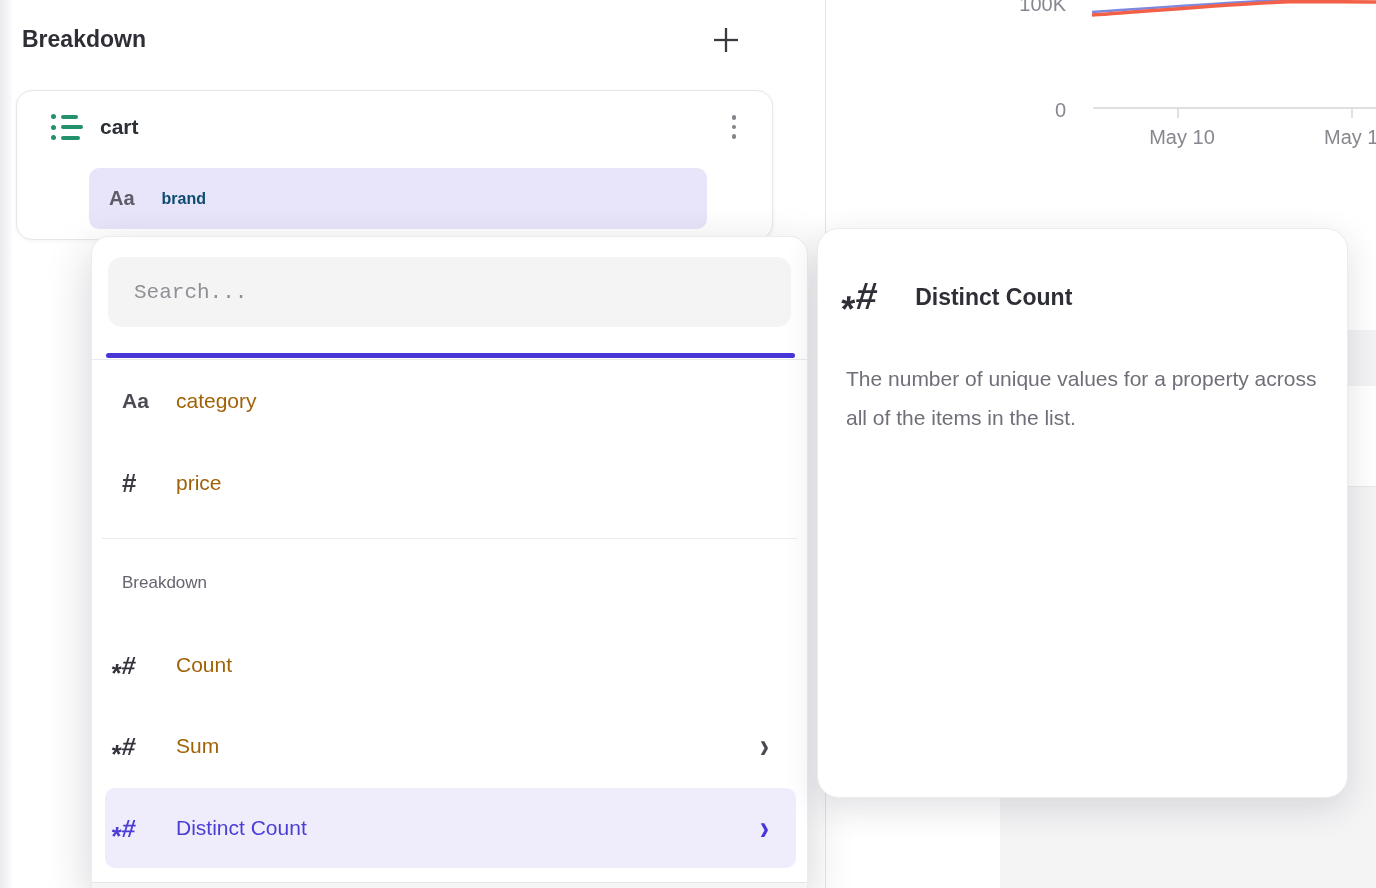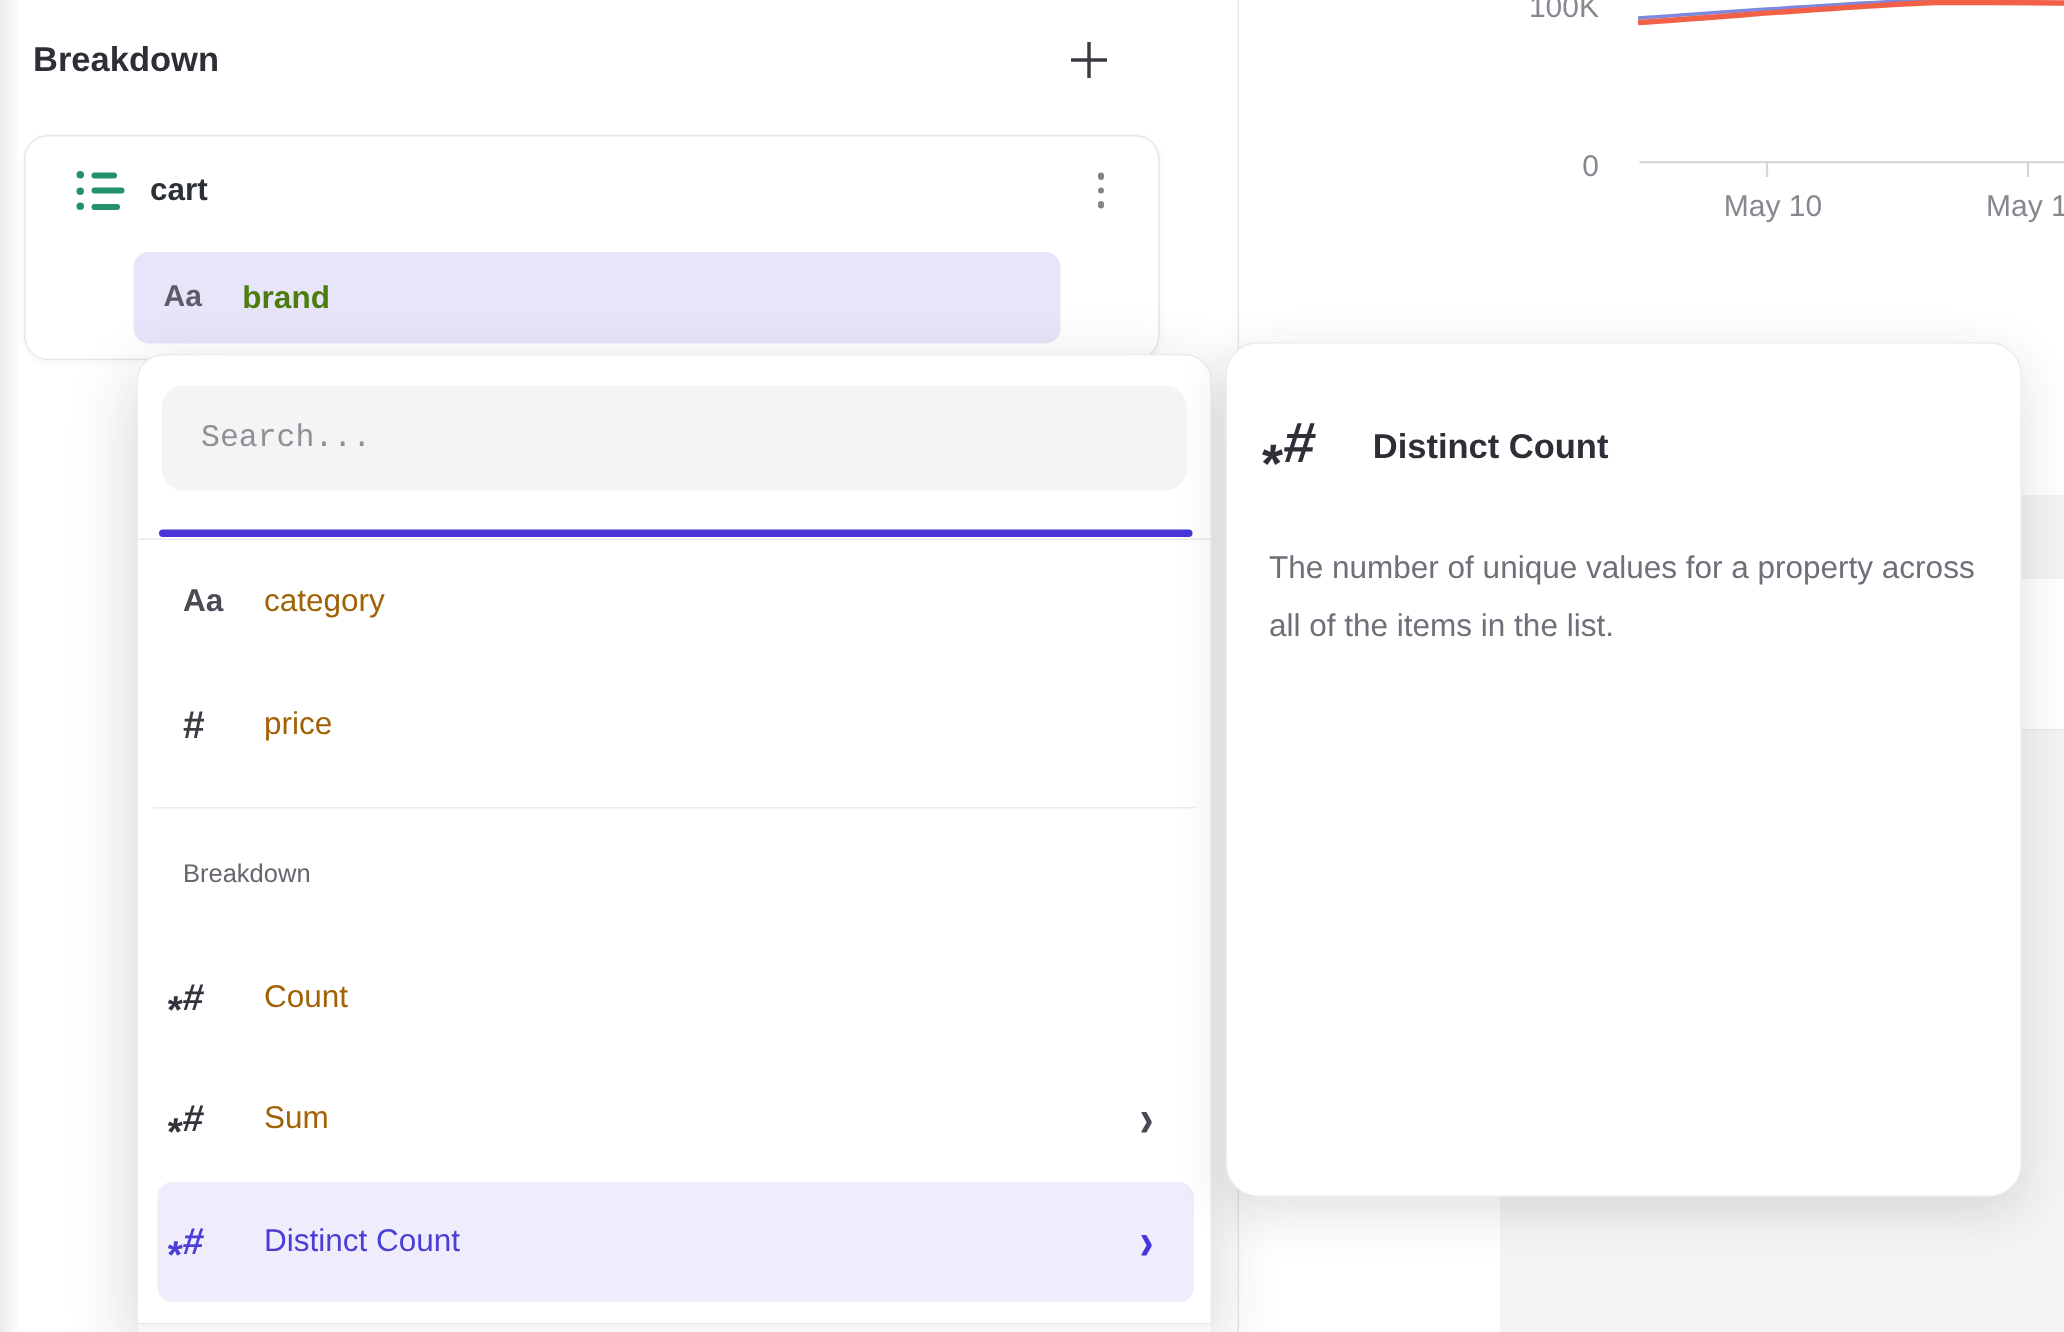--- a/index.html
+++ b/index.html
@@ -31,21 +31,21 @@
   .list-icon { margin-left:34px; width:32px; height:30px; display:flex; flex-direction:column; justify-content:space-between; padding:2px 0; }
   .list-icon .li-row { display:flex; align-items:center; gap:5px; }
   .list-icon .li-dot { width:5px; height:5px; border-radius:50%; background:#23926c; }
   .list-icon .li-bar { height:4px; border-radius:2px; background:#23926c; }
   .group-label { margin-left:17px; font-size:21px; font-weight:bold; color:#2b2f36; }
   .kebab { margin-left:auto; margin-right:32px; display:flex; flex-direction:column; gap:5px; cursor:pointer; padding:4px; }
   .kebab i { width:4.5px; height:4.5px; border-radius:50%; background:#83838b; }
   .selected-prop-row { position:absolute; left:72px; top:77px; width:618px; height:61px;
     background:#e8e5fa; border-radius:10px; display:flex; align-items:center; cursor:pointer; }
   .aa-icon { margin-left:20px; font-size:20px; font-weight:bold; color:#5c5c66; }
-  .selected-prop-label { margin-left:27px; font-size:21px; font-weight:bold; color:#4d7c0f; }
+  .selected-prop-label { margin-left:27px; font-size:16px; font-weight:bold; color:#0c4a6e; }
 
   
   .dropdown { position:absolute; left:91px; top:236px; width:717px; height:652px;
     background:#fff; border:1px solid #ececef; border-bottom:none; border-radius:18px 18px 0 0;
     box-shadow:0 14px 46px rgba(35,35,60,.20); }
   .search-box { position:absolute; left:16px; top:20px; width:683px; height:70px;
     background:#f4f4f5; border:none; outline:none; border-radius:14px;
     padding:0 26px; font-size:21px; font-family:Liberation Mono, monospace; color:#33333b; }
   .search-box::placeholder { color:#8f8f97; }
   .tab-underline { position:absolute; left:14px; top:116px; width:689px; height:5px;

